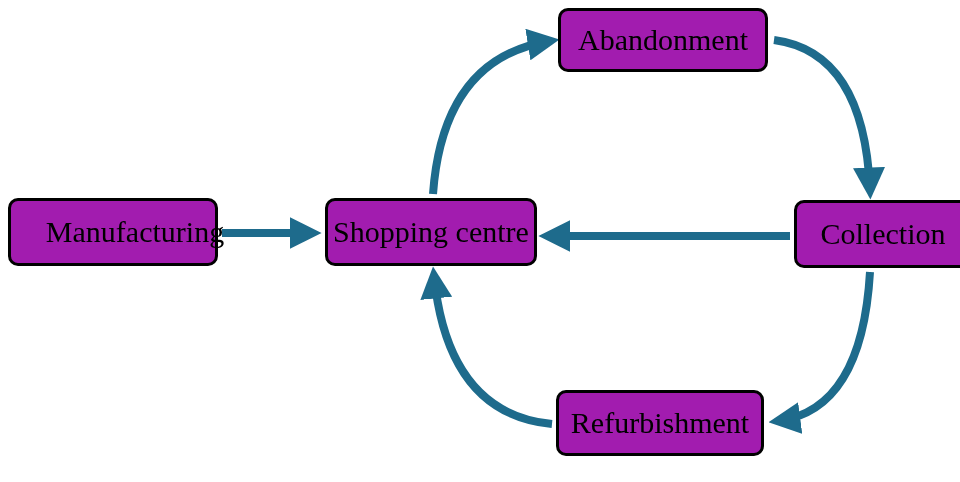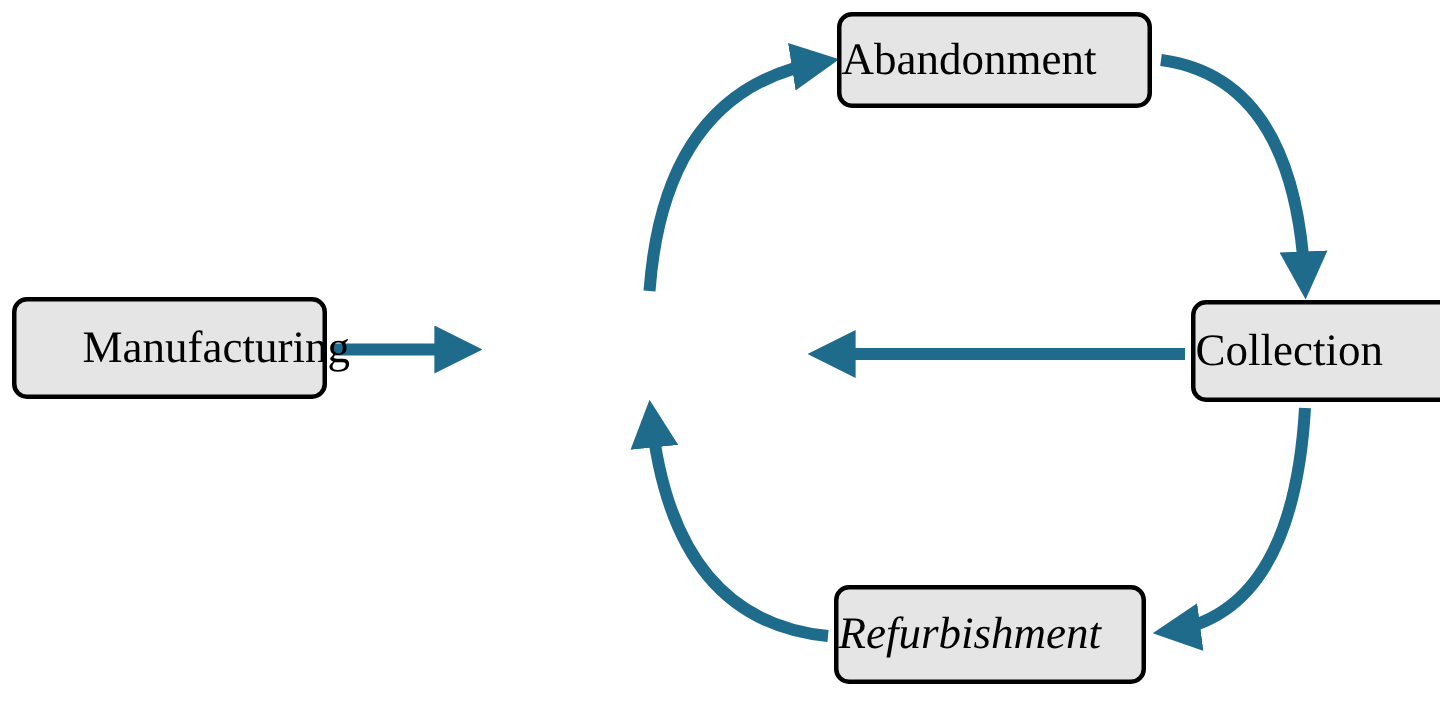--- a/index.html
+++ b/index.html
@@ -22,34 +22,35 @@
     width: 960px;
     height: 482px;
   }
   .edges-svg path.edge {
     fill: none;
     stroke-width: 8;
   }
   .node {
     position: absolute;
     box-sizing: border-box;
-    background: #e5e5e5;
+    background: #a21caf;
     border: 3px solid #000000;
     border-radius: 10px;
     display: flex;
     align-items: center;
+    justify-content: center;
     font-size: 30px;
     color: #000000;
     white-space: nowrap;
   }
   .node-manufacturing { left: 8px;   top: 198px; width: 210px; height: 68px; padding-left: 44px; }
   .node-shopping      { left: 325px; top: 198px; width: 212px; height: 68px; }
   .node-abandonment   { left: 558px; top: 8px;   width: 210px; height: 64px; }
   .node-collection    { left: 794px; top: 200px; width: 178px; height: 68px; }
-  .node-refurbishment { left: 556px; top: 390px; width: 208px; height: 66px; font-style: italic; }
+  .node-refurbishment { left: 556px; top: 390px; width: 208px; height: 66px; }
 </style>
 </head>
 <body>
 
 <div class="canvas">
 
   <svg class="edges-svg" viewBox="0 0 960 482" xmlns="http://www.w3.org/2000/svg">
     <defs>
       <marker id="arrowhead" viewBox="0 0 10 10" refX="7" refY="5" markerWidth="4" markerHeight="4" orient="auto">
         <path d="M 0 0 L 10 5 L 0 10 z" fill="#1e6b8c"></path>
@@ -66,20 +67,23 @@
 
     <path class="edge" d="M 870 272 Q 862 410 778 421" marker-end="url(#arrowhead)" stroke="#1e6b8c"></path>
 
     <path class="edge" d="M 552 424 Q 448 414 434 276" marker-end="url(#arrowhead)" stroke="#1e6b8c"></path>
   </svg>
 
   <div class="node node-manufacturing">
     <span>Manufacturing</span>
   </div>
 
+  <div class="node node-shopping">
+    <span>Shopping centre</span>
+  </div>
 
   <div class="node node-abandonment">
     <span>Abandonment</span>
   </div>
 
   <div class="node node-collection">
     <span>Collection</span>
   </div>
 
   <div class="node node-refurbishment">

